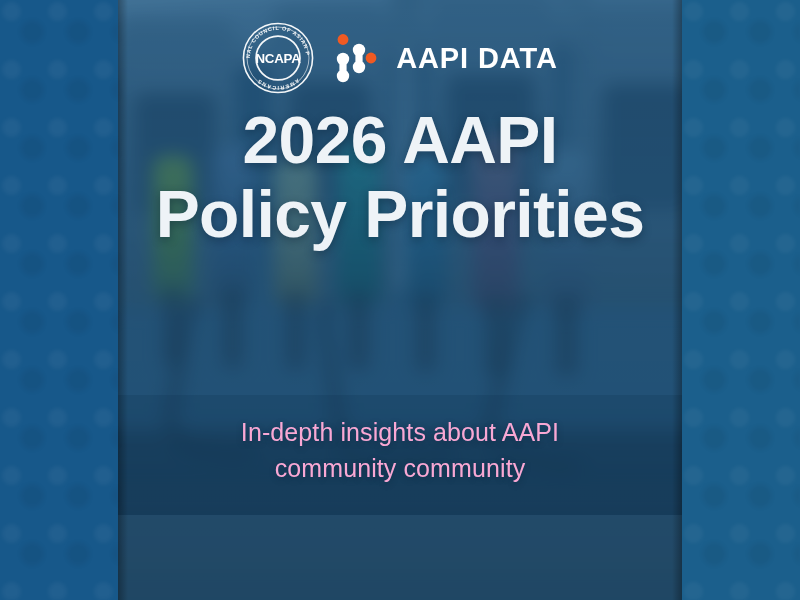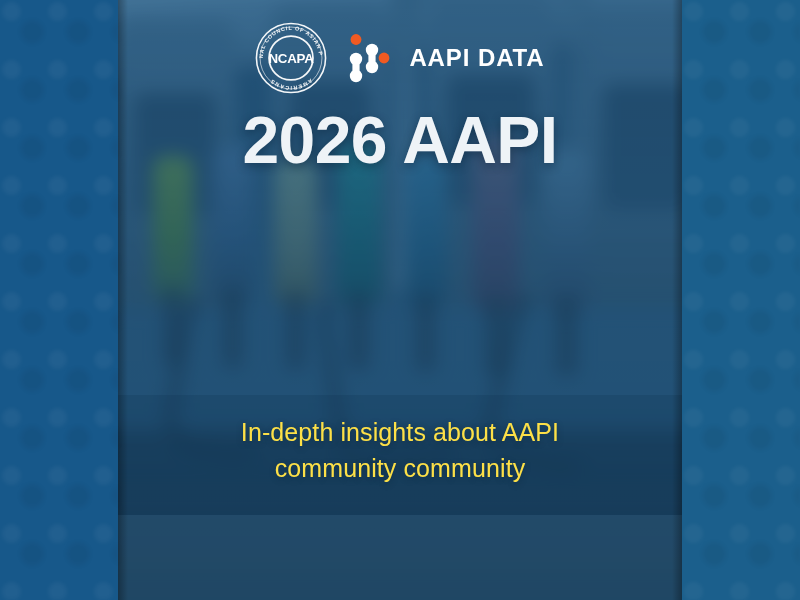--- a/index.html
+++ b/index.html
@@ -127,36 +127,36 @@
     position:absolute; left:0; top:22px; width:800px;
     display:flex; align-items:center; justify-content:center; gap:18px;
   }
 
   
   .ncapa { width:72px; height:72px; position:relative; flex:0 0 auto; }
 
   
   .aapi-mark { width:46px; height:50px; position:relative; flex:0 0 auto; }
   .aapi-text {
-    color:#ffffff; font-size:24px; font-weight:bold; letter-spacing:.9px;
+    color:#ffffff; font-size:29px; font-weight:bold; letter-spacing:.9px;
     white-space:nowrap;
   }
 
   .title {
     position:absolute; left:0; top:104px; width:800px;
     text-align:center; color:#eef3f7;
     font-size:66px; font-weight:bold; line-height:1.12;
     letter-spacing:-.6px;
     text-shadow:0 3px 10px rgba(9,32,50,.45);
   }
   .title .ln { display:block; }
 
   .subtitle {
     position:absolute; left:0; top:415px; width:800px;
-    text-align:center; color:#fde047;
+    text-align:center; color:#f9a8d4;
     font-size:25px; font-weight:300; line-height:1.42;
     letter-spacing:.1px;
     text-shadow:0 2px 6px rgba(9,32,50,.40);
   }
   .subtitle .ln { display:block; }
 </style>
 </head>
 <body>
 
 <div id="card">
@@ -273,20 +273,21 @@
             <rect x="23.4" y="17" width="7.2" height="17"></rect>
           </g>
         </svg>
       </div>
 
       <div class="aapi-text">AAPI DATA</div>
     </div>
 
     <div class="title">
       <span class="ln">2026 AAPI</span>
+      <span class="ln">Policy Priorities</span>
     </div>
 
     <div class="subtitle">
       <span class="ln">In-depth insights about AAPI</span>
       <span class="ln">community community</span>
     </div>
 
   </div>
 </div>
 

